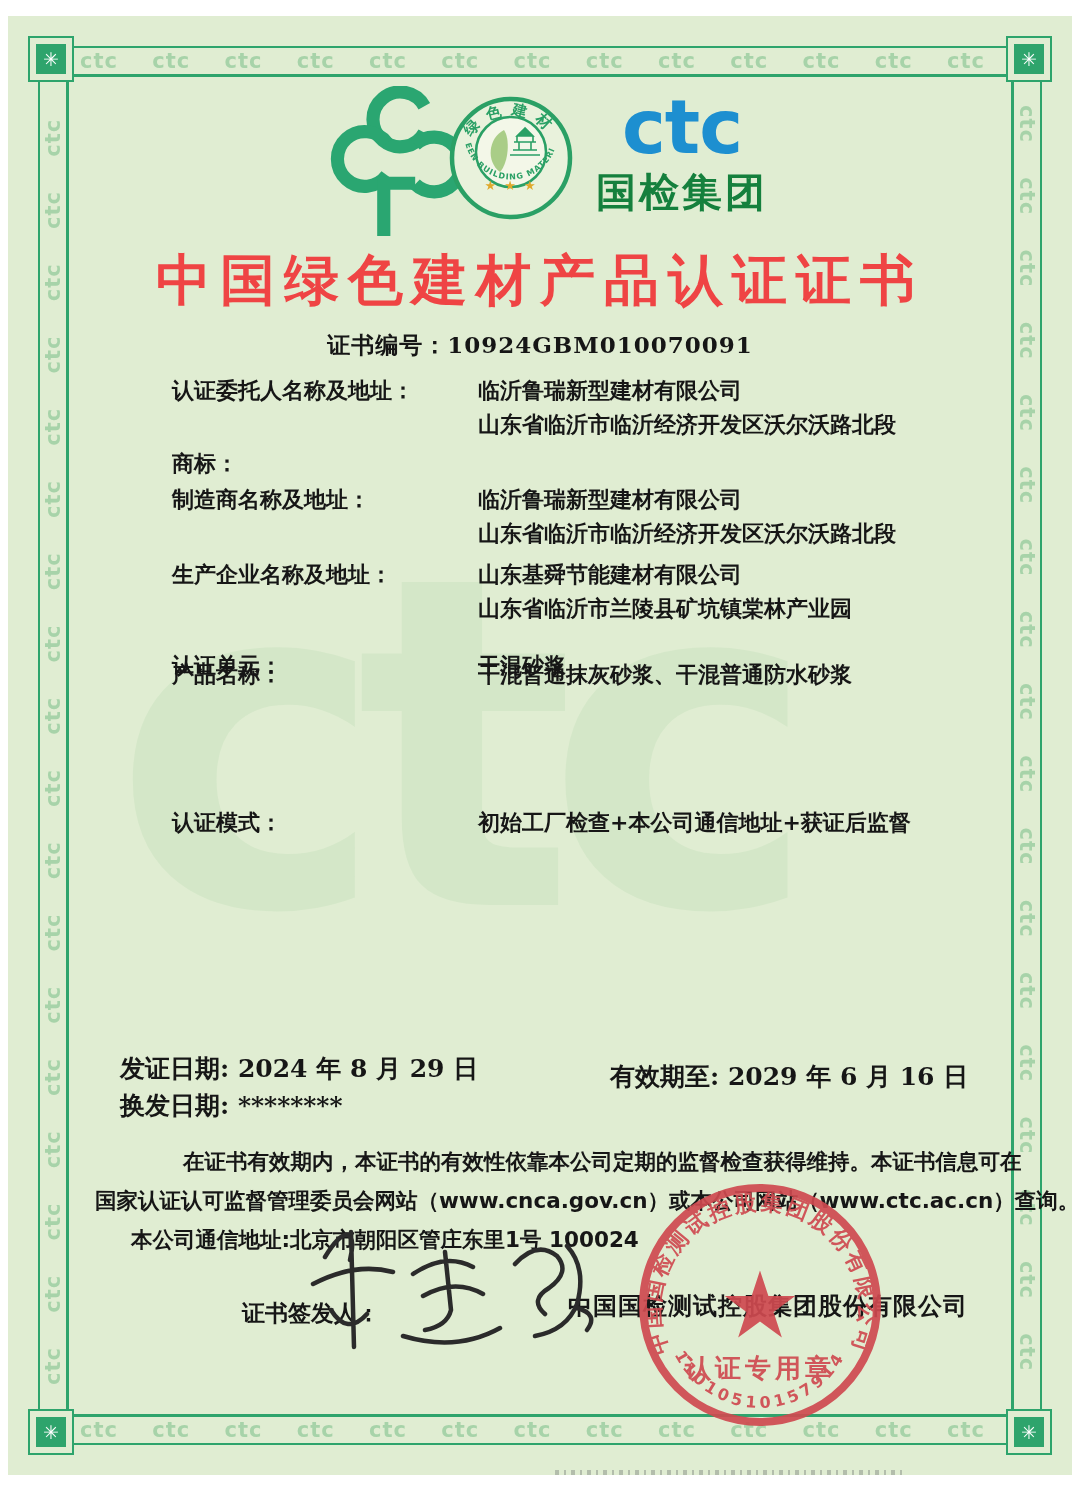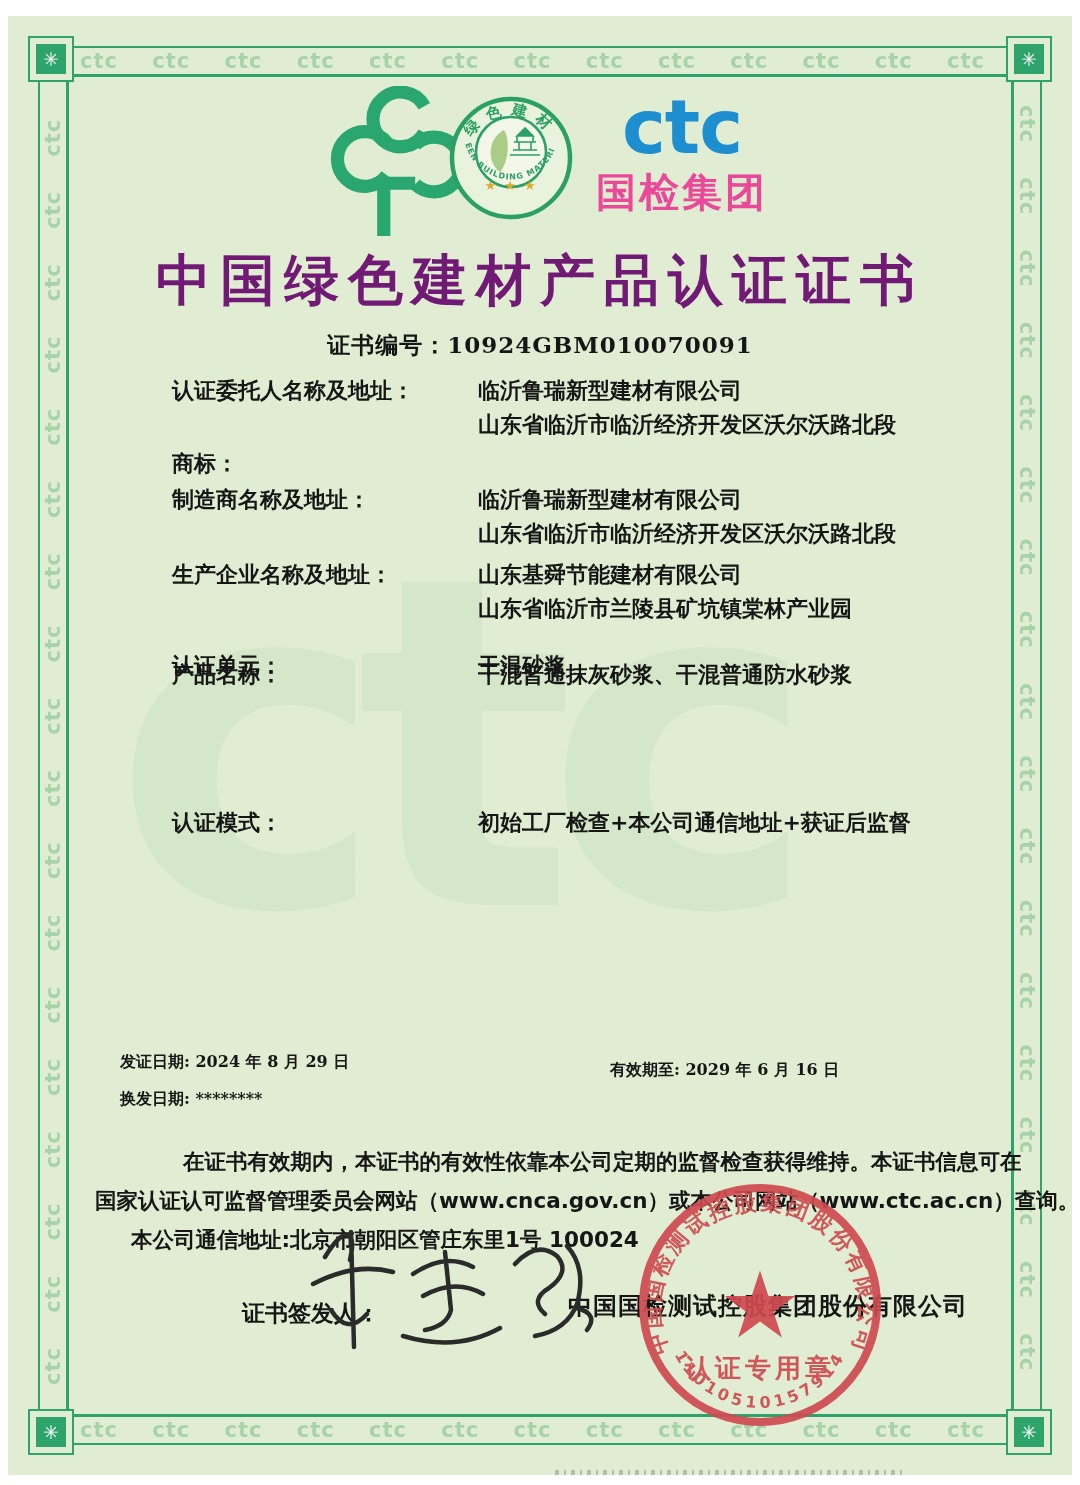--- a/index.html
+++ b/index.html
@@ -21,36 +21,36 @@
           display:flex;align-items:center;justify-content:center;z-index:3;}
   .corner-fill{width:30px;height:30px;background:#2ea46c;color:#ffffff;display:flex;
                align-items:center;justify-content:center;font-size:19px;line-height:1;}
   .c-tl{left:20px;top:20px}.c-tr{right:20px;top:20px}.c-bl{left:20px;bottom:20px}.c-br{right:20px;bottom:20px}
   
   .watermark{position:absolute;left:105px;top:500px;z-index:0;font-size:460px;font-weight:800;
              color:#c9e2bf;opacity:.5;letter-spacing:-30px;line-height:1;}
   
   .abs{position:absolute;z-index:2;}
   .ctc-logo-word{font-size:74px;font-weight:800;color:#1d8fd0;line-height:.9;letter-spacing:-1px;}
-  .ctc-logo-group{font-size:40px;font-weight:800;color:#ec4899;letter-spacing:3px;margin-top:4px;}
+  .ctc-logo-group{font-size:40px;font-weight:800;color:#15803d;letter-spacing:3px;margin-top:4px;}
   
   .title{left:0;right:0;top:244px;text-align:center;font-family:"DejaVu Serif","Liberation Serif",serif;
-         font-size:55px;font-weight:bold;color:#701a75;letter-spacing:9px;}
+         font-size:55px;font-weight:bold;color:#ef4444;letter-spacing:9px;}
   .certno{left:0;right:0;top:330px;text-align:center;font-size:23px;font-weight:bold;
           font-family:"DejaVu Serif","Liberation Serif",serif;letter-spacing:1px;}
   
   .row{position:absolute;left:172px;display:flex;font-size:22px;font-weight:bold;line-height:34px;z-index:2;}
   .lbl{flex:none;width:278px;white-space:nowrap;font-family:Liberation Serif, serif;}
   .vals{white-space:nowrap;margin-left:28px;}
   .tech{font-family:"DejaVu Sans Mono","Liberation Mono",monospace;letter-spacing:.5px;}
   .par{position:absolute;font-size:21.5px;font-weight:bold;line-height:35px;z-index:2;}
   .par div{white-space:nowrap;}
   .ind1{text-indent:118px;}
   .ind2{text-indent:36px;}
-  .dateline{position:absolute;font-size:16px;font-weight:bold;white-space:nowrap;z-index:2;
+  .dateline{position:absolute;font-size:25px;font-weight:bold;white-space:nowrap;z-index:2;
             font-family:"DejaVu Serif","Liberation Serif",serif;}
   
   .signer-label{position:absolute;left:198px;top:1298px;font-size:23px;font-weight:bold;z-index:2;margin-left:44px;}
   .company-line{position:absolute;left:568px;top:1290px;font-size:24px;font-weight:bold;
                 letter-spacing:1px;z-index:2;white-space:nowrap;}
   .seal{position:absolute;left:630px;top:1175px;width:260px;height:260px;z-index:4;opacity:.92;}
   .sig{position:absolute;left:295px;top:1212px;width:300px;height:165px;z-index:3;}
   .fine-print{position:absolute;left:555px;top:1470px;width:350px;height:5px;opacity:.55;z-index:2;
               background:repeating-linear-gradient(90deg,#8e978c 0 4px,transparent 4px 9px,#8e978c 9px 11px,transparent 11px 16px);}
 </style>

